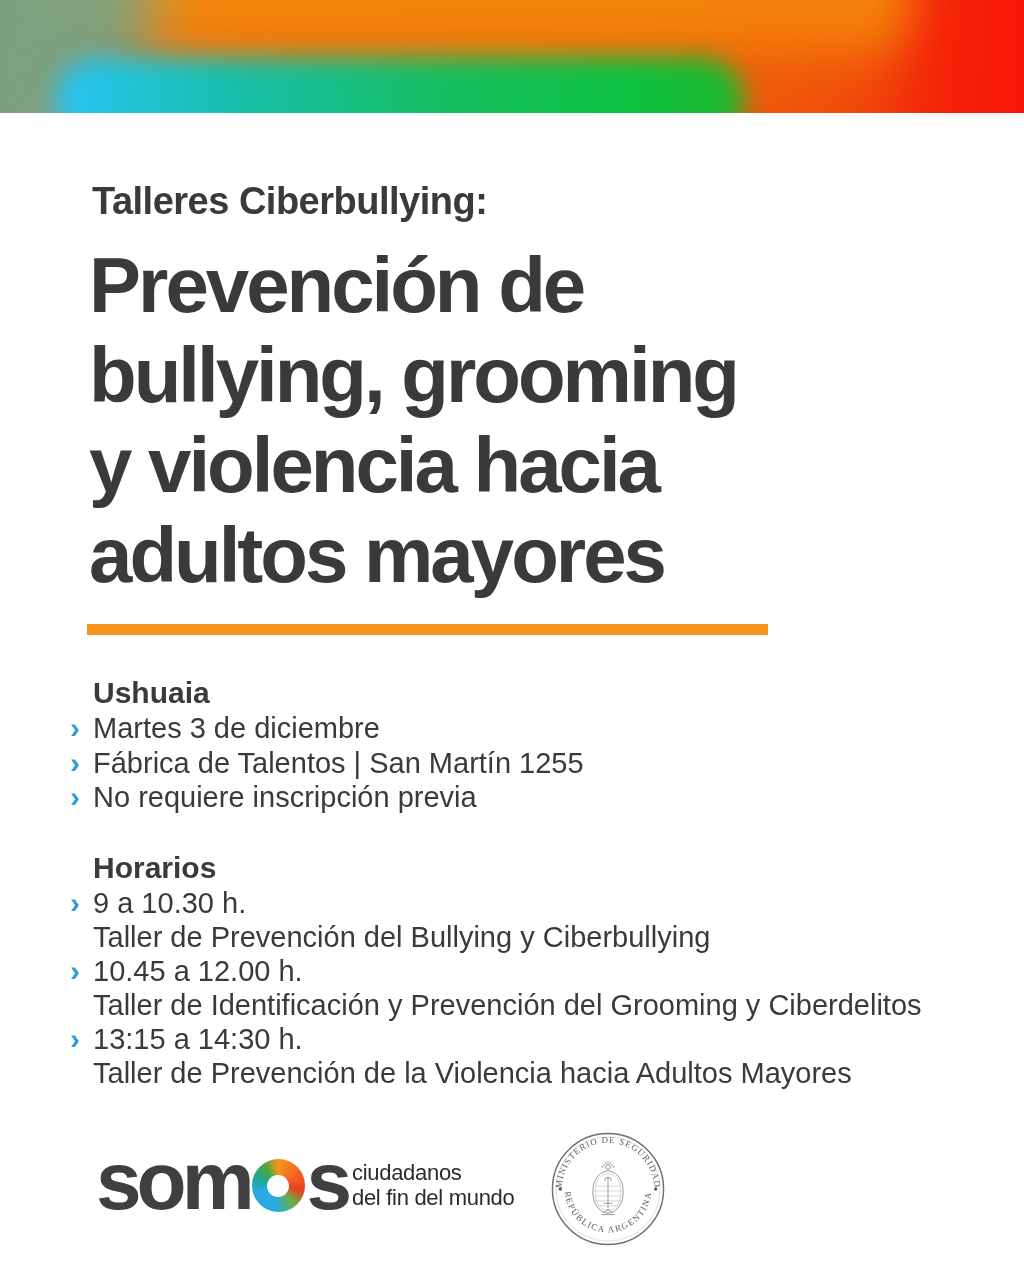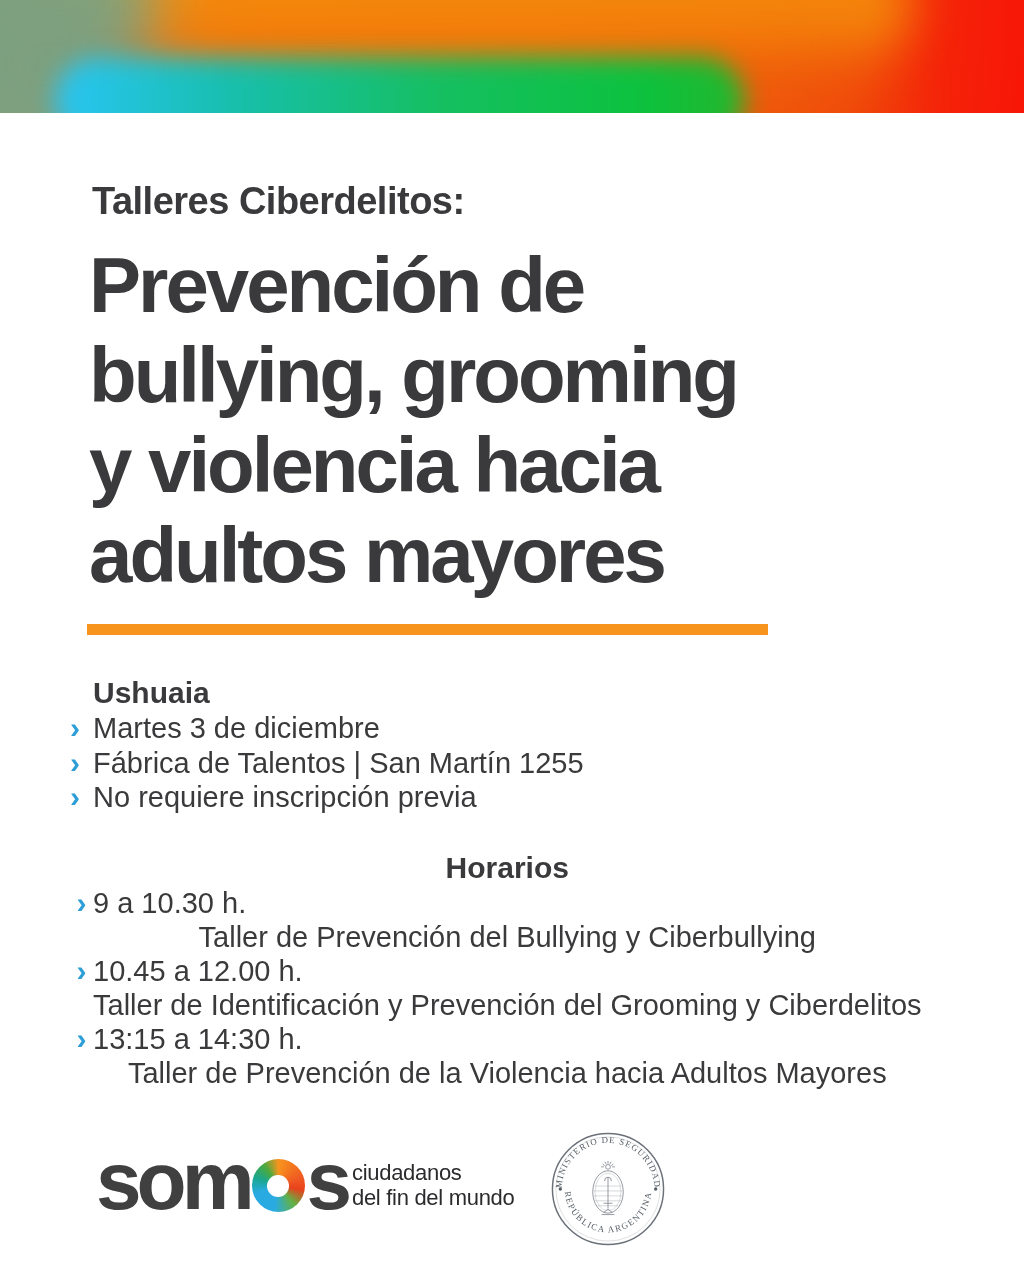--- a/index.html
+++ b/index.html
@@ -27,21 +27,21 @@
   
   .kicker { position:absolute; left:92px; top:180px; font-size:38px; font-weight:700;
     letter-spacing:-.5px; }
   .title { position:absolute; left:89px; top:240px; font-size:78px; font-weight:700;
     line-height:90px; letter-spacing:-3px; }
   .rule { position:absolute; left:87px; top:624px; width:681px; height:11px; background:#F7941D; }
 
   
   .section { position:absolute; left:70px; font-size:29px; line-height:33.5px; }
   .section-location { top:676px; }
-  .section-schedule { top:851px;text-align:center; }
+  .section-schedule { top:851px; }
   .section h3 { margin:0 0 1px 23px; font-size:30px; line-height:34px; font-weight:700; }
   .row { display:flex; align-items:baseline; }
   .chev { flex:0 0 23px; color:#2D9FD6; font-weight:700; font-size:30px; }
   .indent { padding-left:23px; }
 
   
   .brand { position:absolute; left:96px; top:1150px; display:flex; align-items:baseline; }
   .brand-word { font-size:82px; font-weight:700; letter-spacing:-5px; line-height:62px;
     color:#404040; }
   .swirl { display:inline-block; width:53px; height:53px; border-radius:50%;
@@ -60,21 +60,21 @@
 
 <div class="poster">
 
   <div class="hero">
     <div class="blob blob-sage"></div>
     <div class="blob blob-orange"></div>
     <div class="blob blob-deeporange"></div>
     <div class="blob blob-teal"></div>
   </div>
 
-  <div class="kicker">Talleres Ciberdelitos:</div>
+  <div class="kicker">Talleres Ciberbullying:</div>
   <div class="title">
     <div>Prevención de</div>
     <div>bullying, grooming</div>
     <div>y violencia hacia</div>
     <div>adultos mayores</div>
   </div>
   <div class="rule"></div>
 
   <div class="section section-location">
     <h3>Ushuaia</h3>

